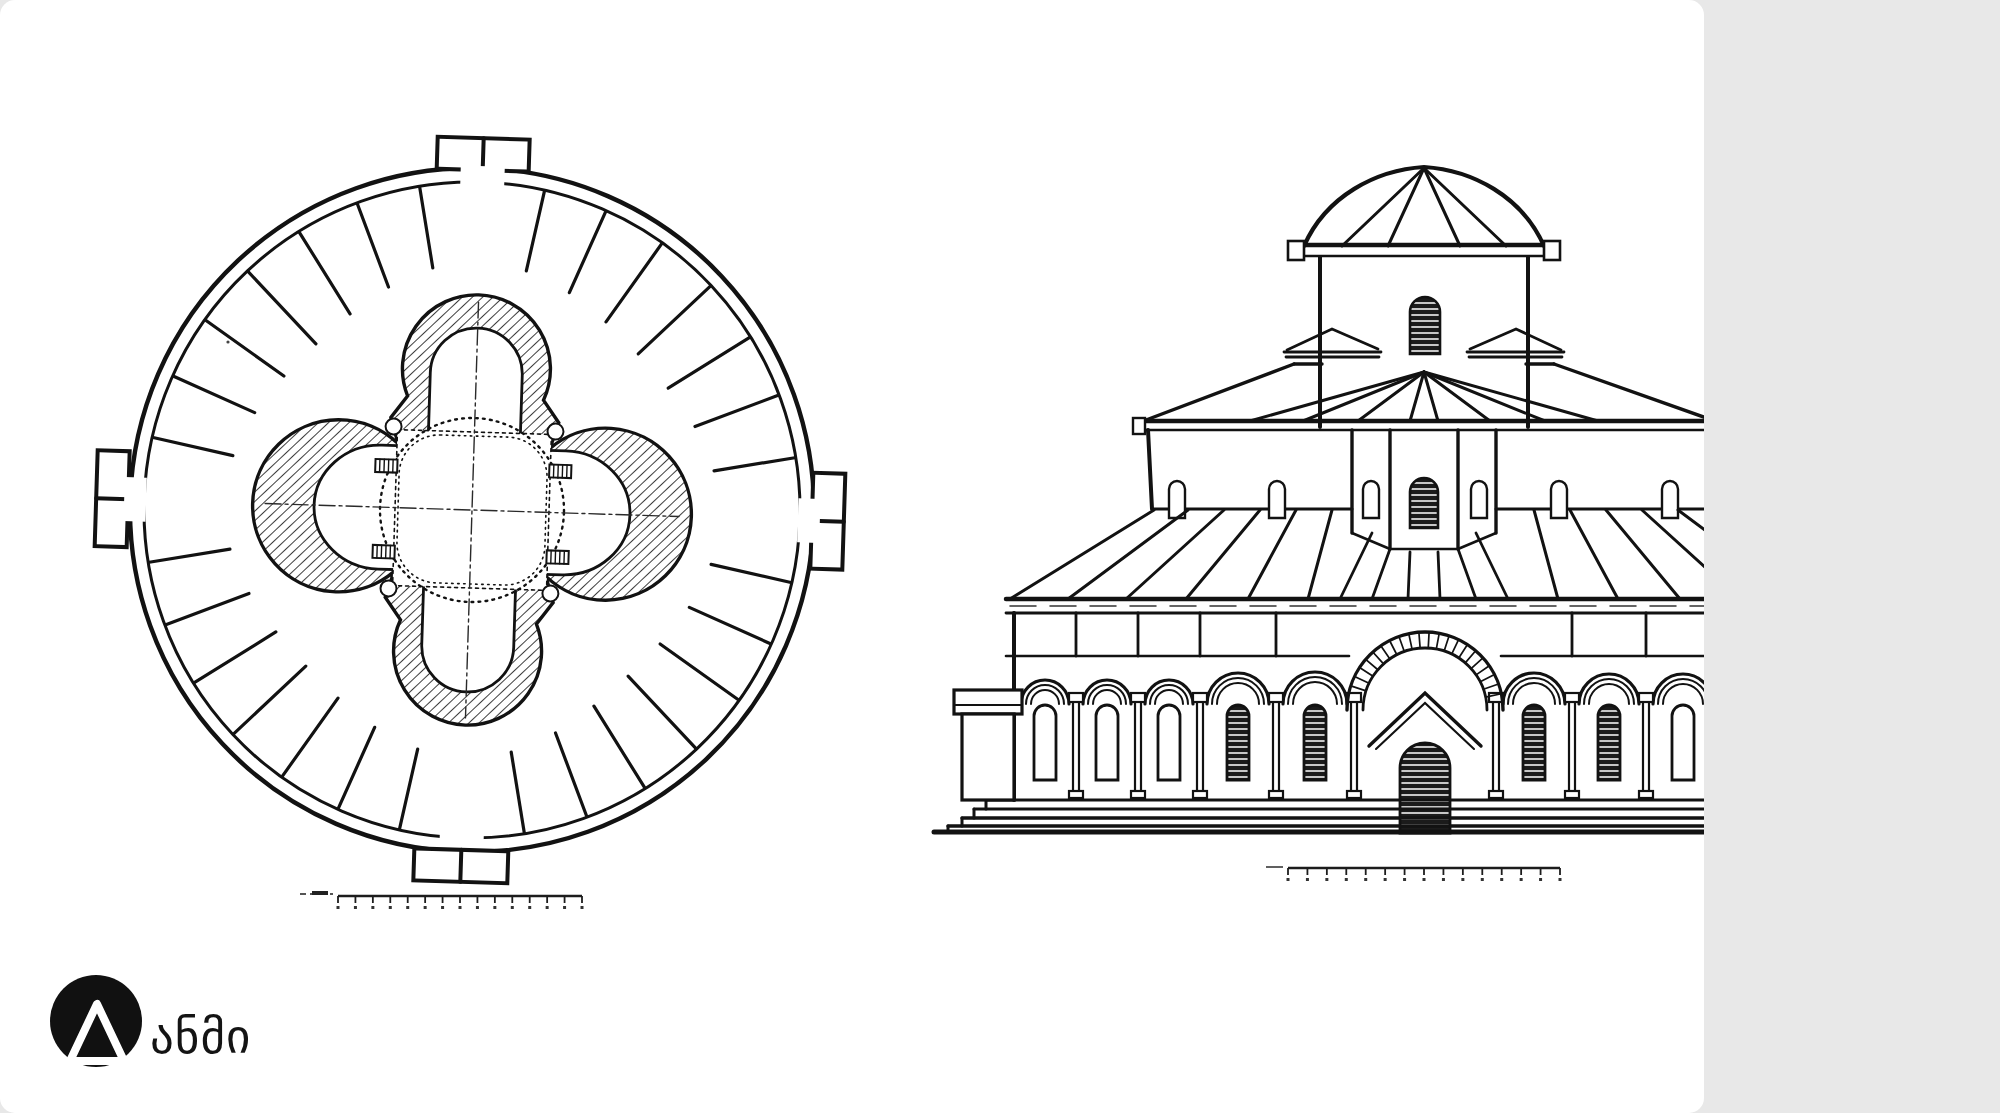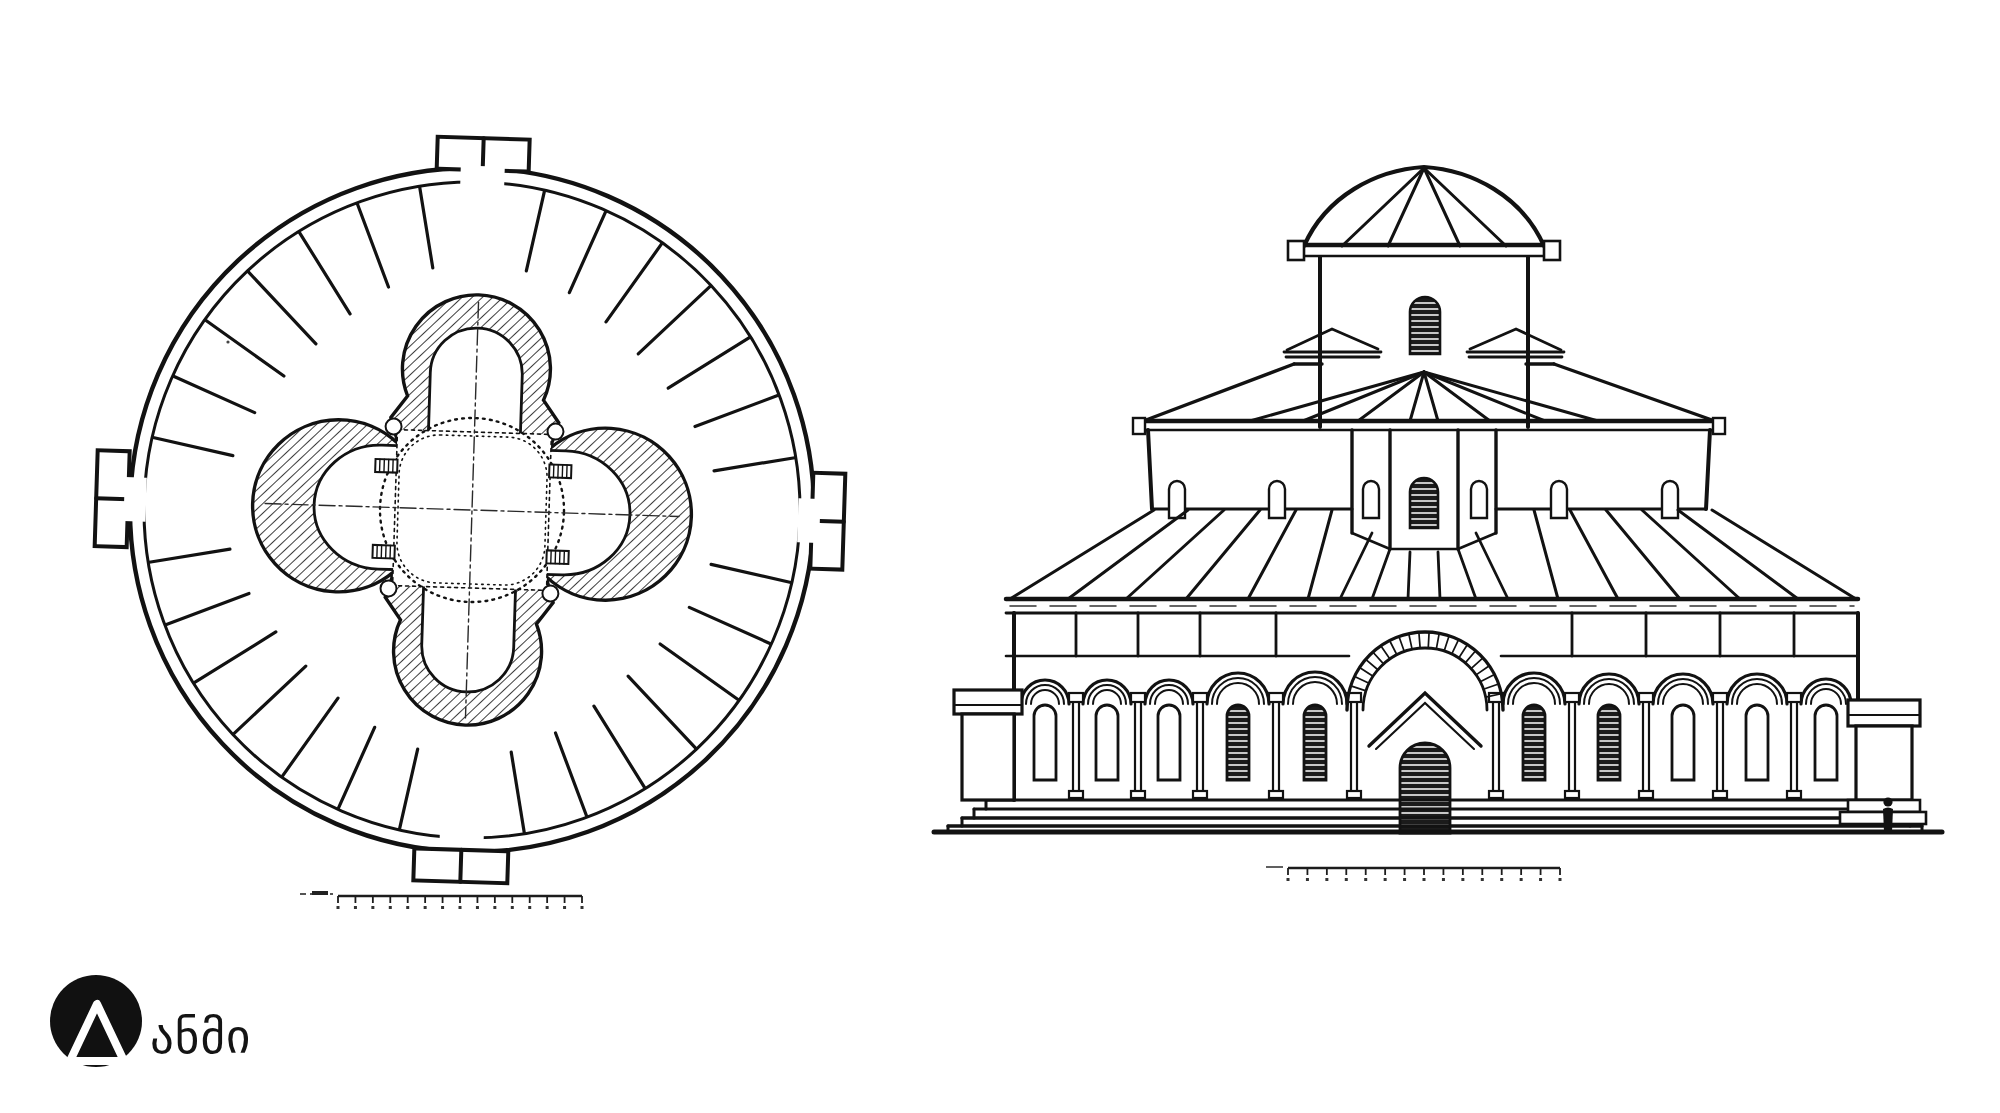--- a/index.html
+++ b/index.html
@@ -1,17 +1,17 @@
 <!DOCTYPE html>
 <html><head>
 <meta charset="utf-8">
 <style>
   html,body{margin:0;padding:0;background:#e8e8e8;}
-  .canvas{position:relative;width:2000px;height:1113px;background:#ffffff;overflow:hidden;
-          font-family:"DejaVu Sans",sans-serif;}
+  .canvas{position:relative;width:1704px;height:1113px;background:#ffffff;overflow:hidden;
+          font-family:"DejaVu Sans",sans-serif;border-radius:15px;}
   svg{position:absolute;left:0;top:0;}
   .logo-text{font-family:"DejaVu Sans",sans-serif;font-size:47px;font-weight:500;
              fill:#141414;letter-spacing:1px;}
 </style>
 </head>
 <body>
 
 <div class="canvas">
 <svg width="2000" height="1113" viewBox="0 0 2000 1113">
   <defs>

